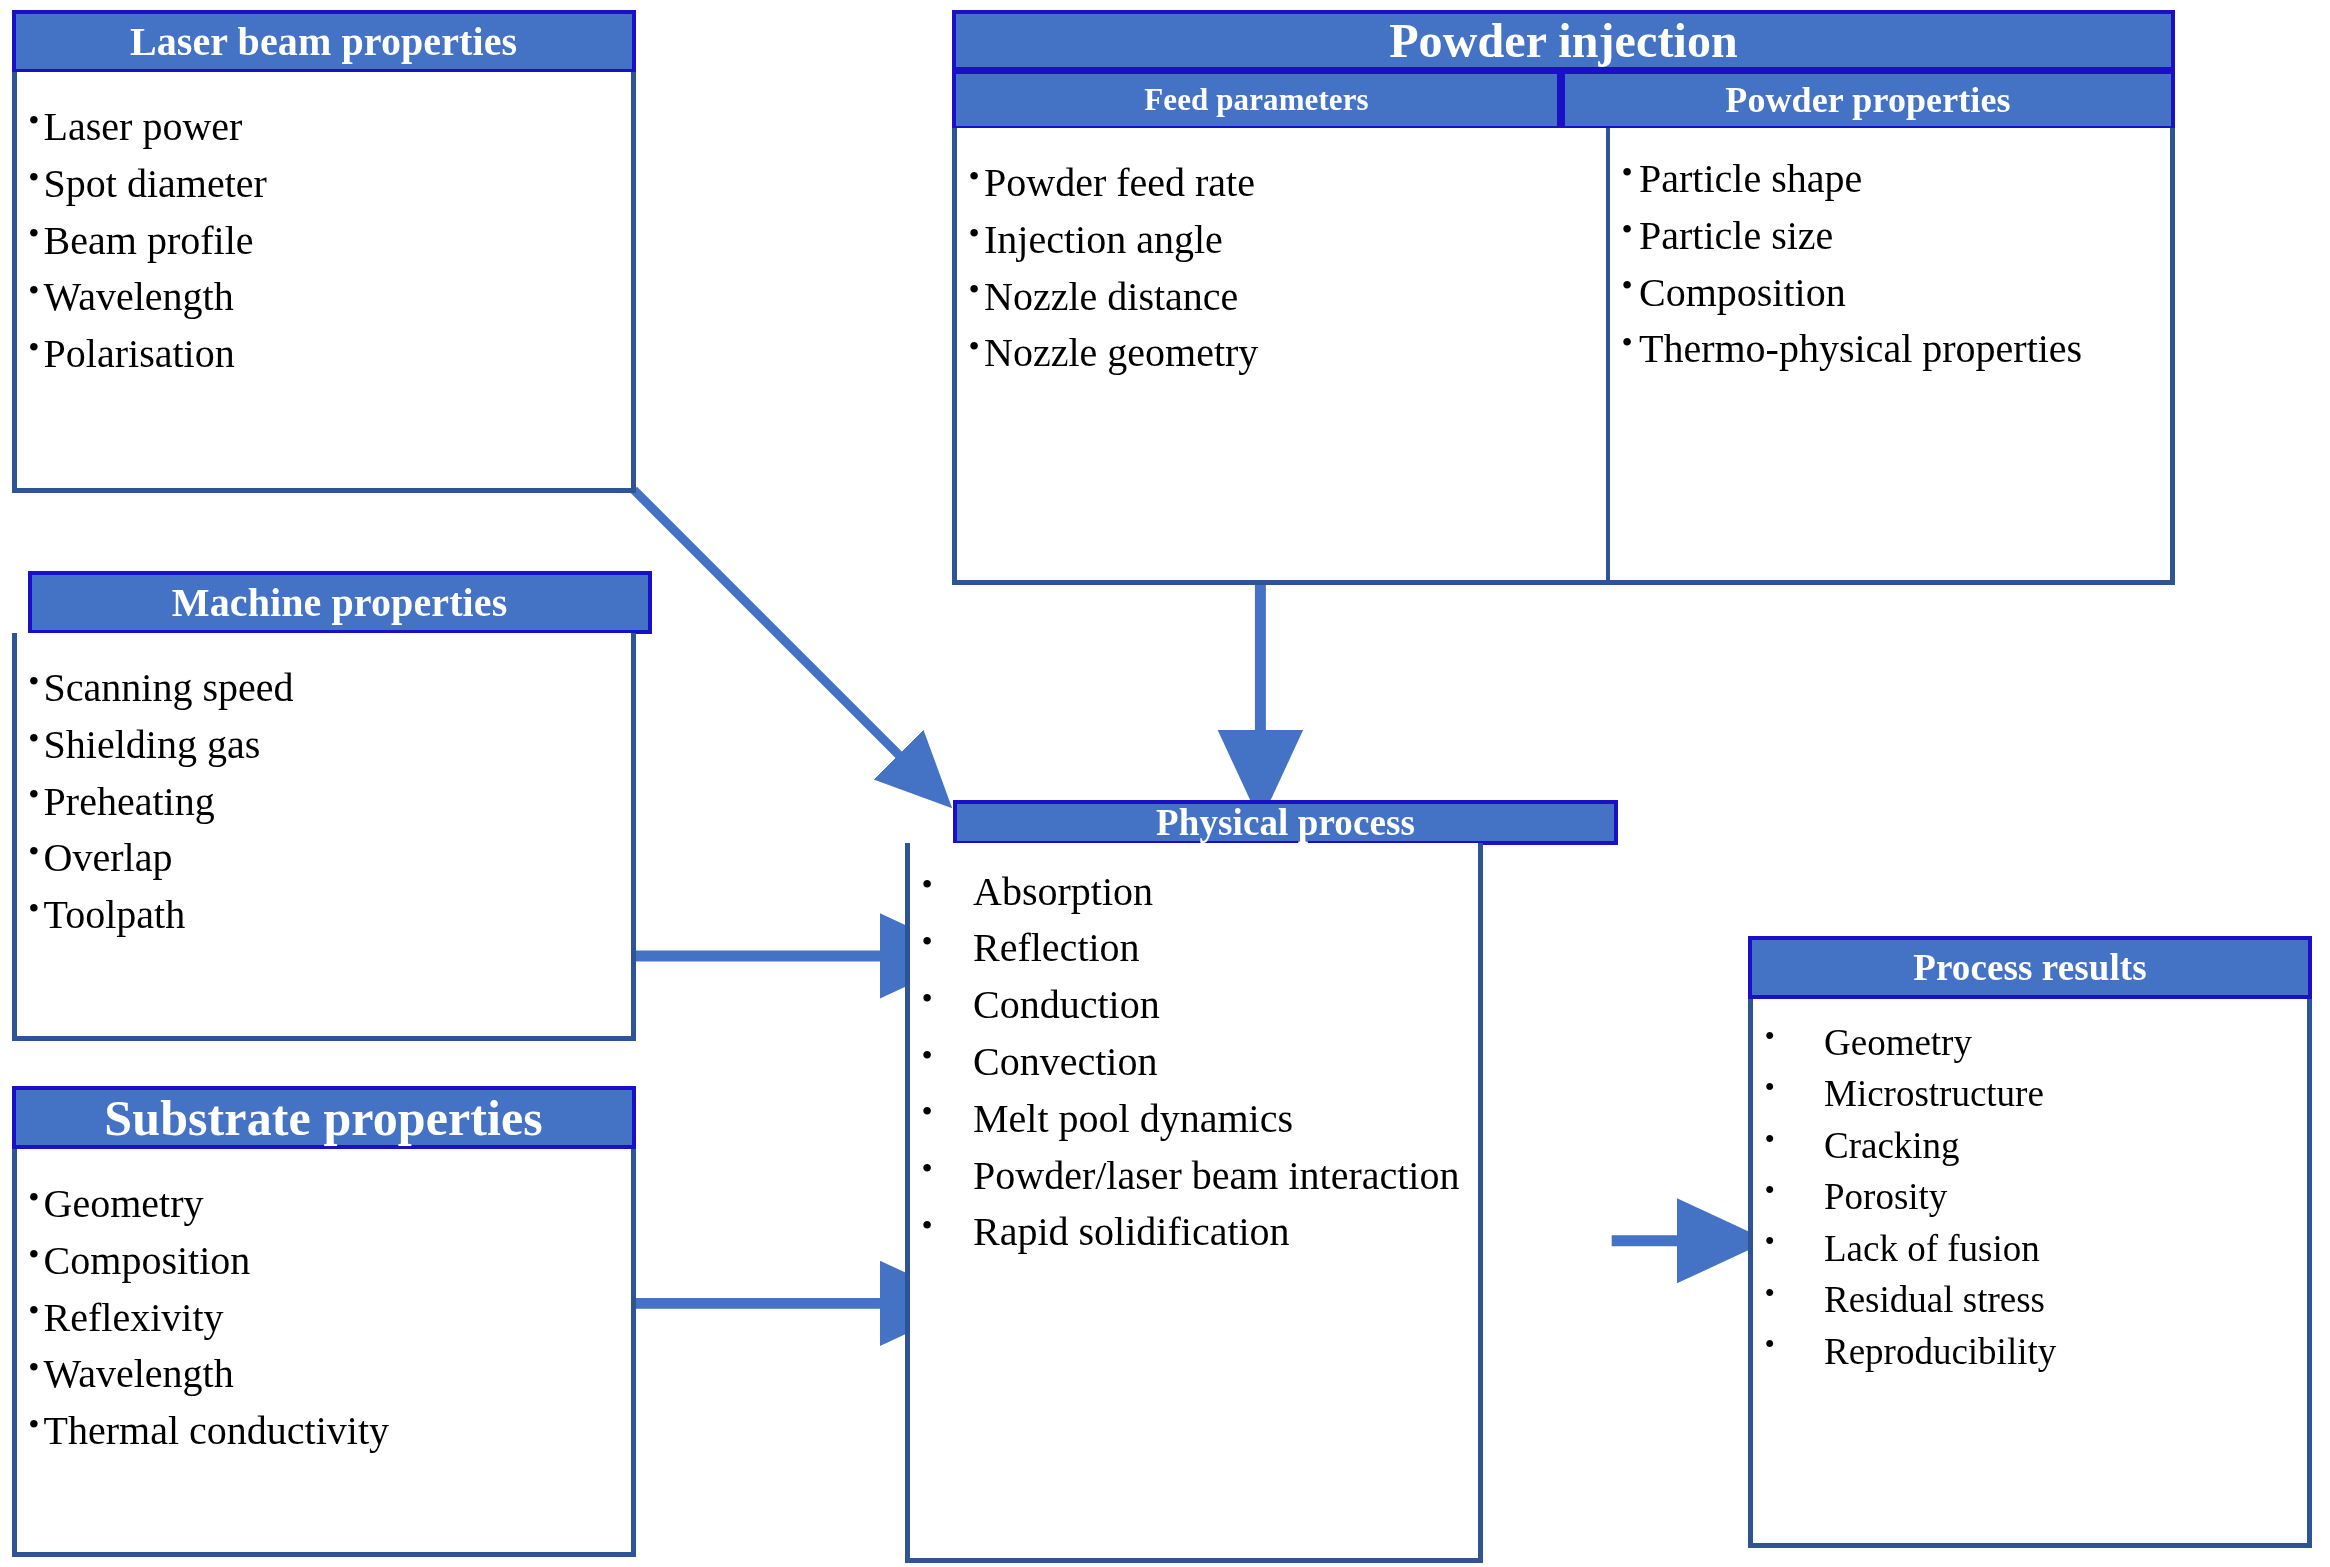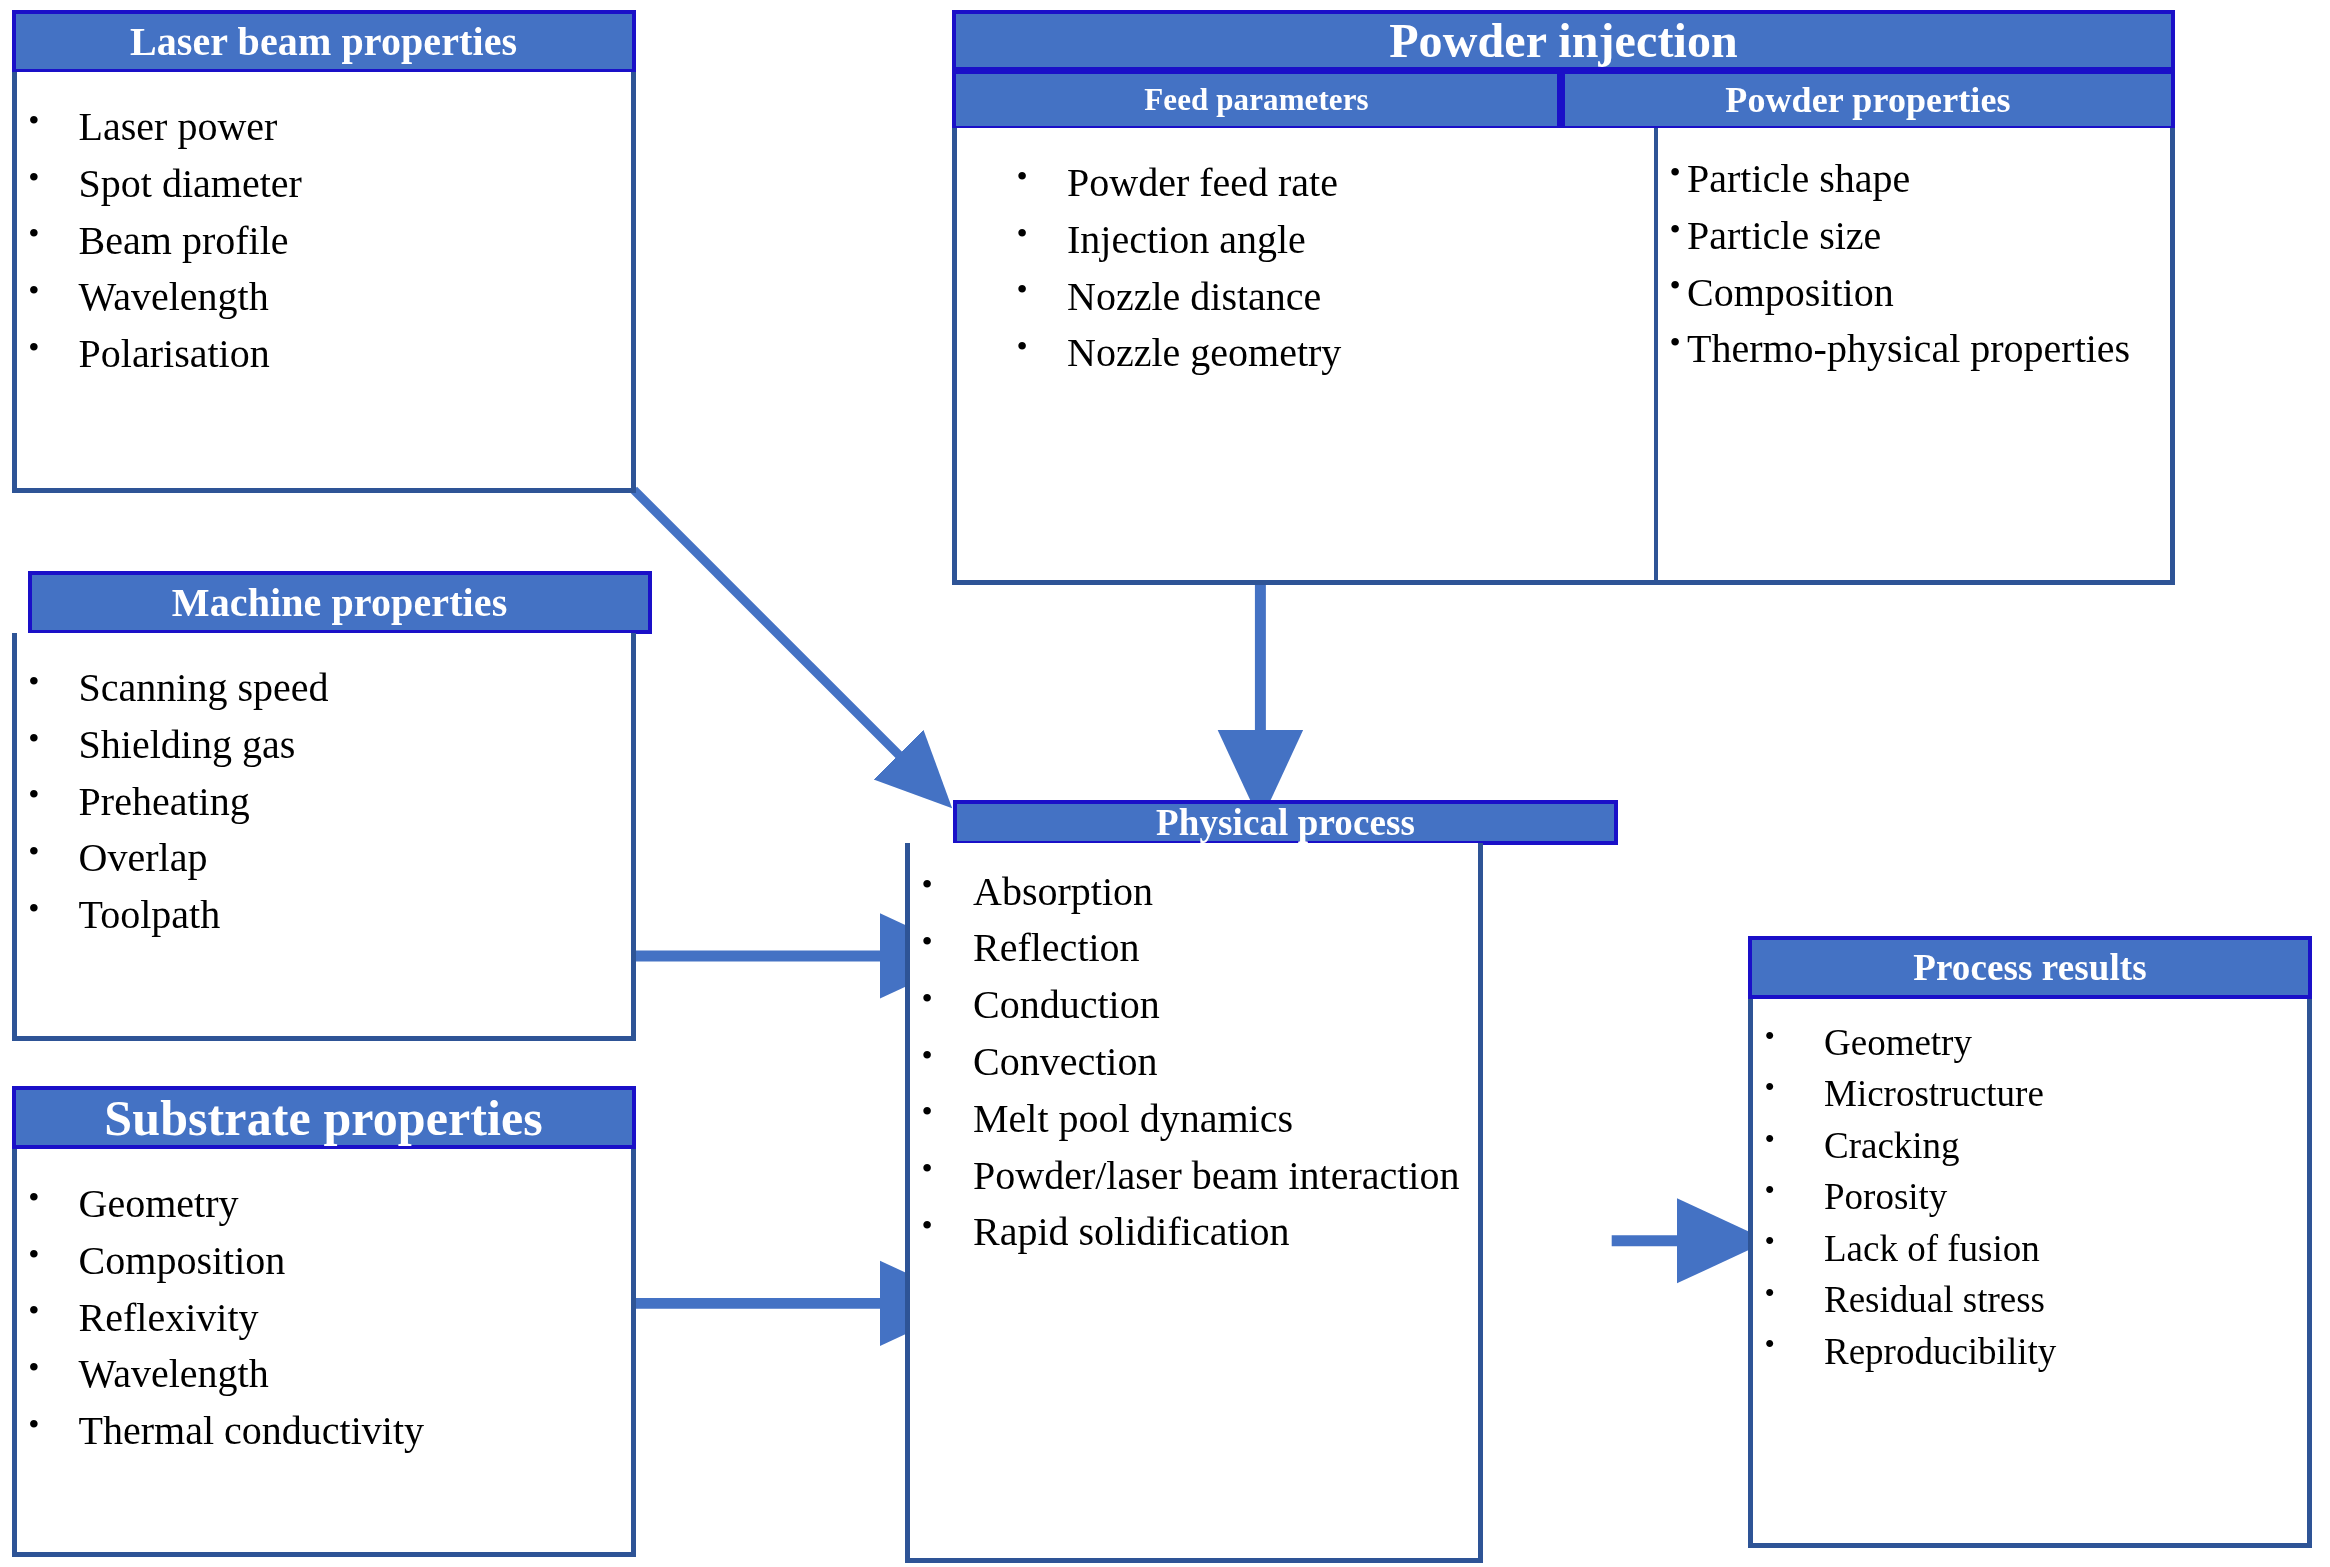--- a/index.html
+++ b/index.html
@@ -11,21 +11,21 @@
        color:#ffffff;font-weight:bold;text-align:center;
        display:flex;align-items:center;justify-content:center;
        letter-spacing:0.1px;}
 
   .body{position:absolute;box-sizing:border-box;
         background:#ffffff;border:5.8px solid #2E5496;border-top:none;}
 
   
   ul.blist{list-style:none;margin:0;padding:0;}
   ul.blist li{position:relative;color:#000000;
-              padding-left:62px;margin:0;}
+              padding-left:27px;margin:0;}
   ul.blist li::before{content:"\2022";position:absolute;left:11.6px;top:-1.3px;
               color:#000;font-size:0.80em;line-height:inherit;}
 
   
   #arrows{position:absolute;left:0;top:0;width:2330px;height:1567px;
           pointer-events:none;}
 
   
   #laser-hdr{left:11.6px;top:9.7px;width:624px;height:63px;font-size:40px;}
   #laser-body{left:11.6px;top:72px;width:624px;height:421px;}
@@ -44,21 +44,21 @@
   #substrate-list{position:absolute;left:0;top:27px;width:100%;
                   font-size:40px;line-height:1.42;}
 
   
   #powder-hdr{left:952px;top:9.7px;width:1223px;height:61px;font-size:48px;}
   #powder-sub-left{left:952px;top:70px;width:609px;height:60px;font-size:31px;text-align:center;}
   #powder-sub-right{left:1561px;top:70px;width:614px;height:60px;font-size:36px;}
   #powder-body{left:952px;top:128px;width:1223px;height:457px;
                border-top:none;display:flex;}
   #powder-col-left{width:653px;box-sizing:border-box;
-                   border-right:4.5px solid #2E5496;position:relative;margin-left:48px;}
+                   border-right:4.5px solid #2E5496;position:relative;}
   #powder-col-right{flex:1;box-sizing:border-box;position:relative;}
   #powder-list-left{position:absolute;left:0;top:27px;width:100%;
                     font-size:40px;line-height:1.42;}
   #powder-list-right{position:absolute;left:0;top:23px;width:100%;
                      font-size:40px;line-height:1.42;}
   #powder-list-right li{padding-left:29px;}
 
   
   #phys-hdr{left:953px;top:800px;width:665px;height:45px;font-size:37px;}
   #phys-body{left:905px;top:843px;width:578px;height:720px;}

